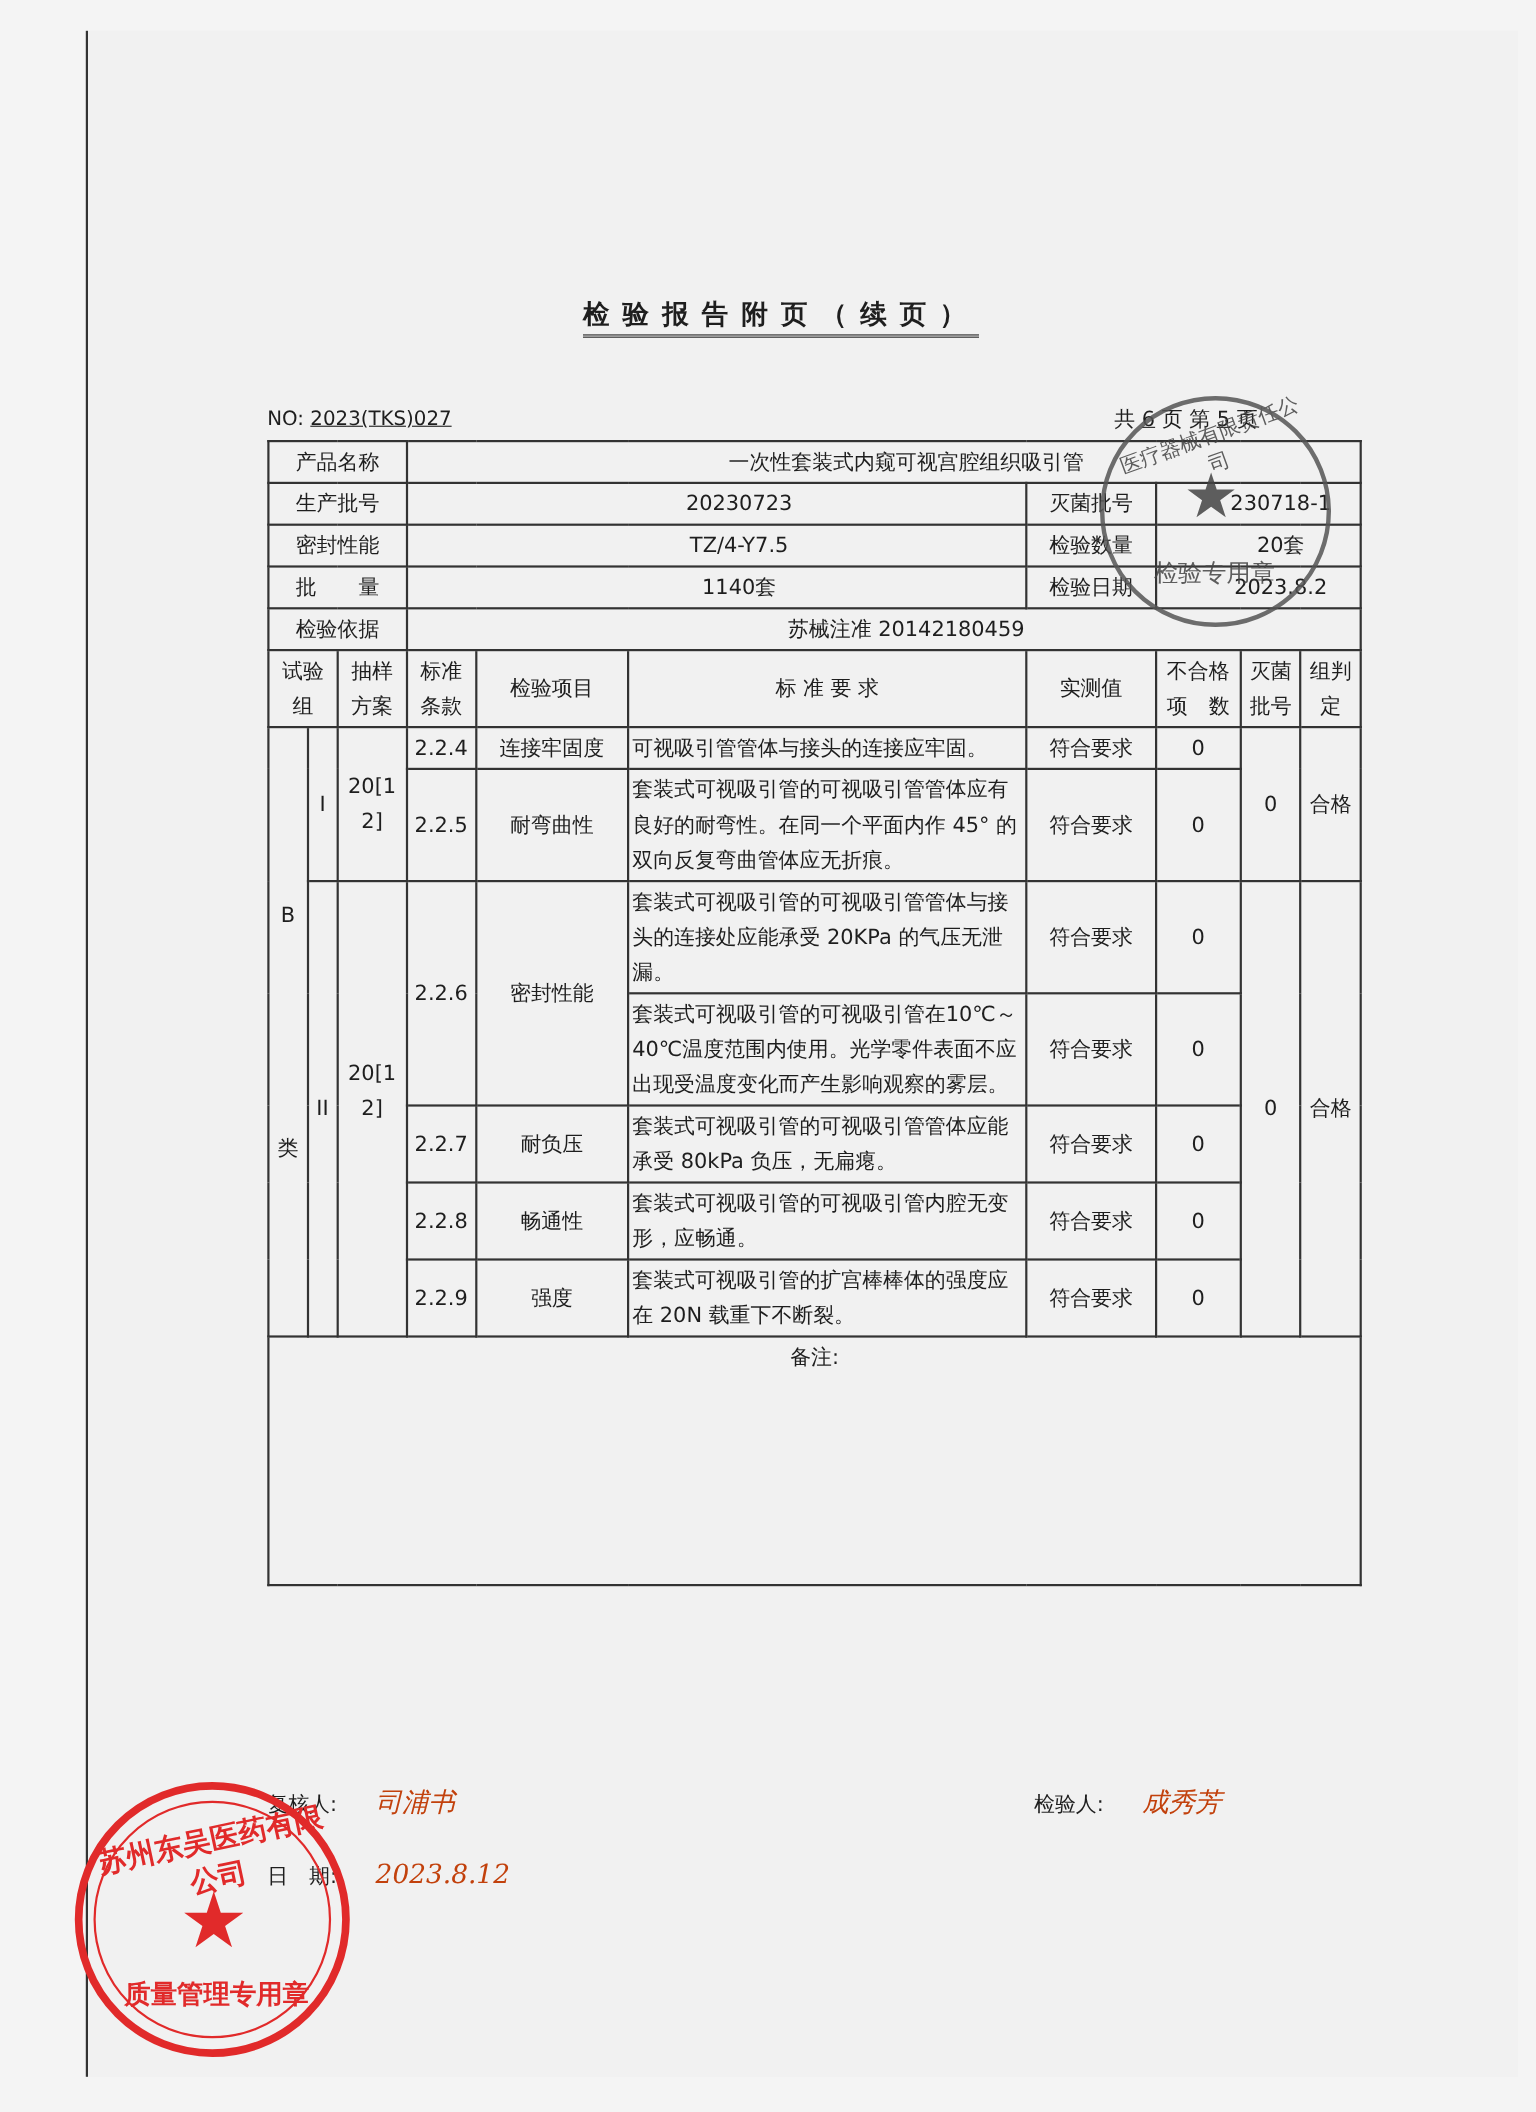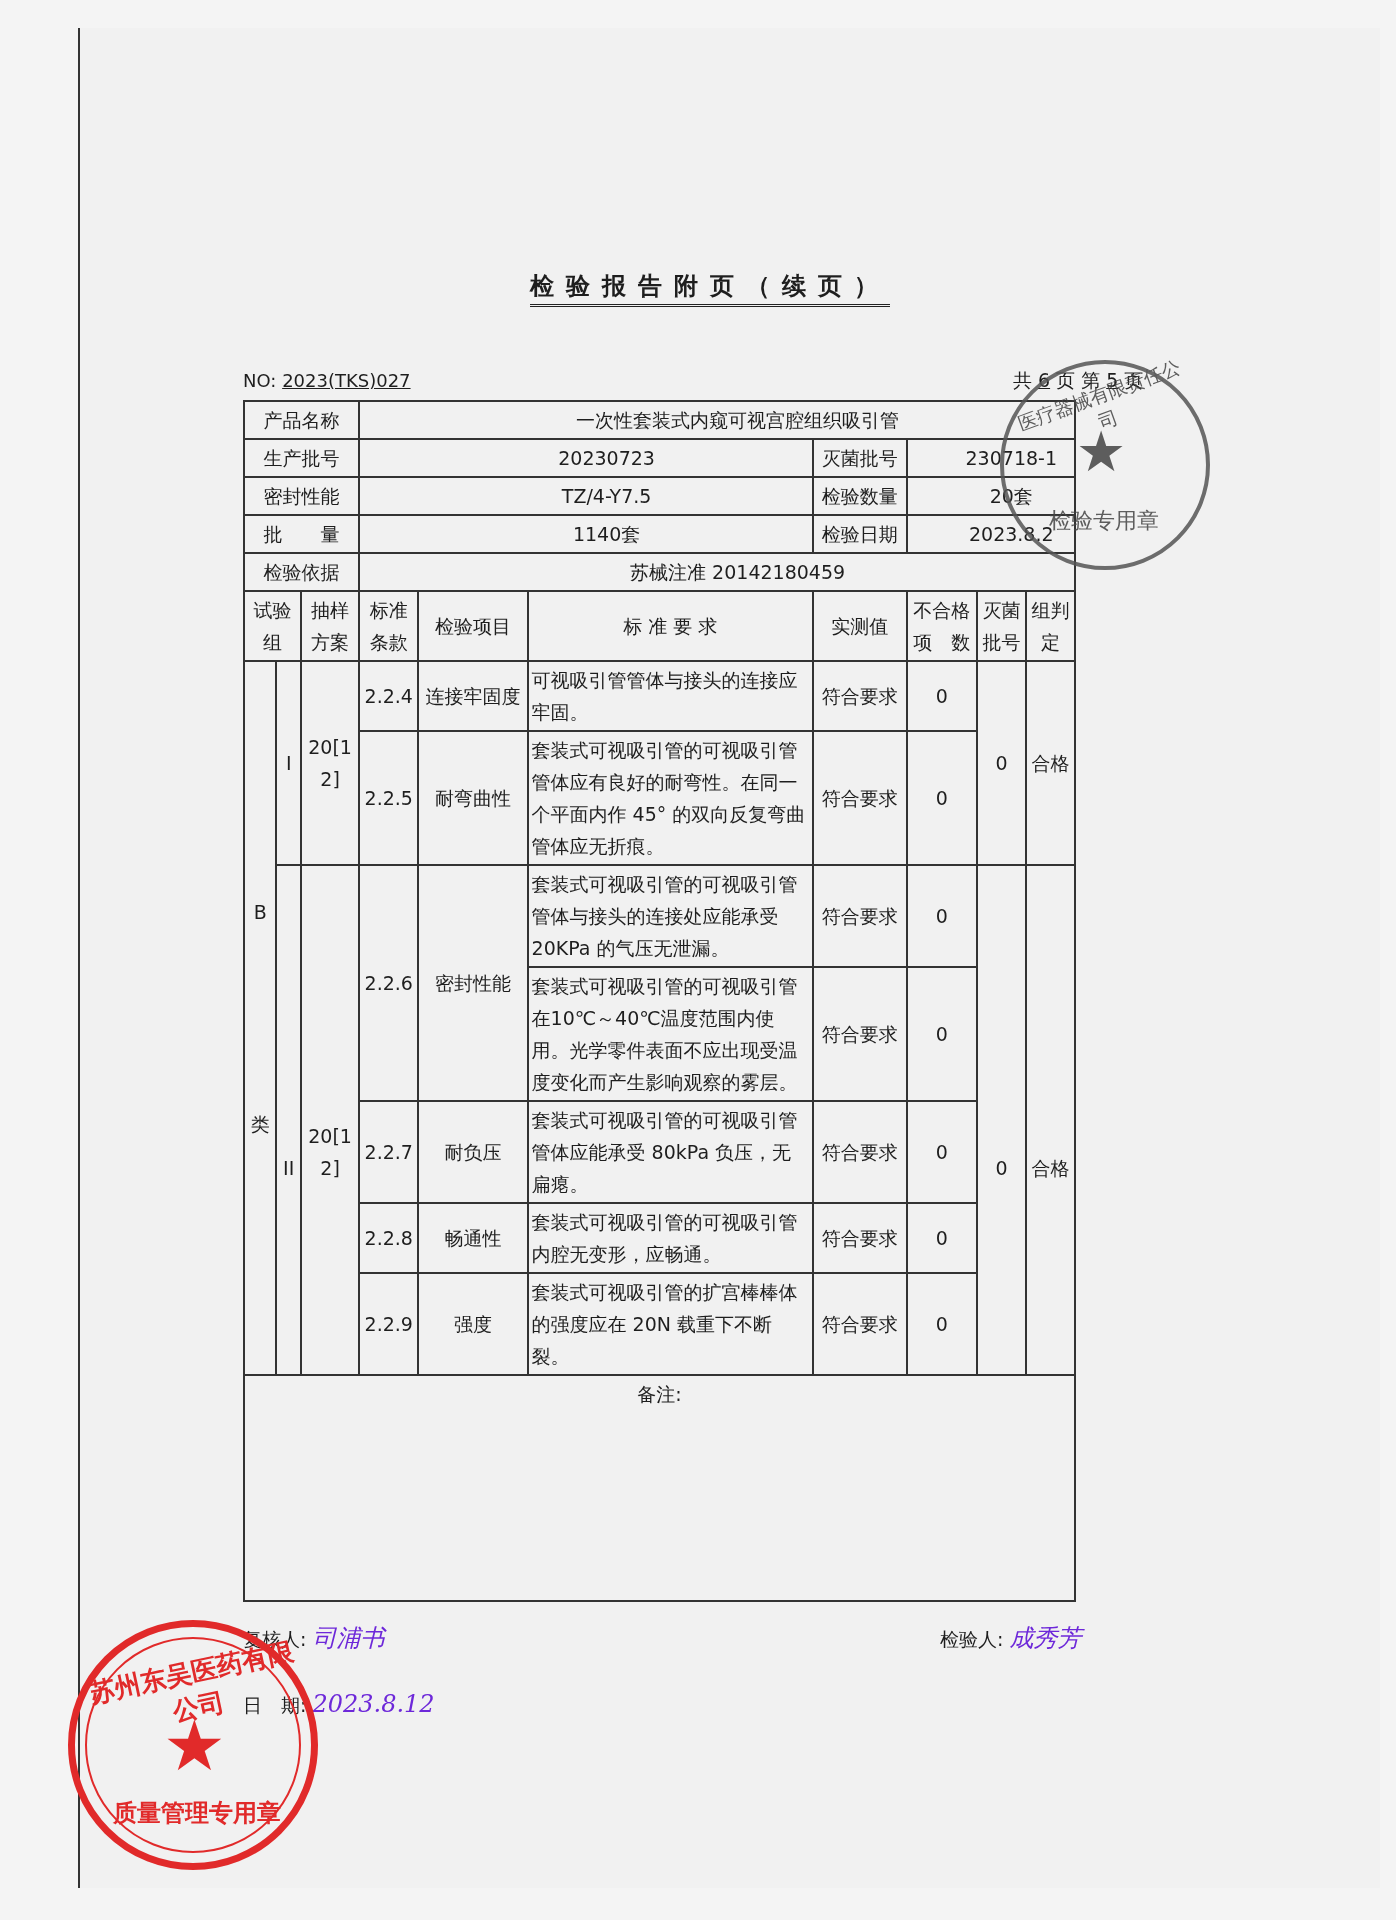--- a/index.html
+++ b/index.html
@@ -21,33 +21,33 @@
   }
   .no {
     position:absolute; left:243px; top:370px; font-size:18px;
   }
   .no .val { text-decoration:underline; }
   .pages {
     position:absolute; left:1013px; top:368px; font-size:19px;
   }
   .pages .u { text-decoration:underline; padding:0 6px; }
   table.main {
-    position:absolute; left:243px; top:400px; width:833px;
+    position:absolute; left:243px; top:400px; width:995px;
     border-collapse:collapse; font-size:19px;padding-left:21px;
   }
   table.main td {
     border:2px solid #333; text-align:center; vertical-align:middle;
     padding:2px 3px; line-height:32px;
   }
   td.left { text-align:left; padding-left:44px !important; }
   td.req { text-align:left !important; line-height:34px; font-size:19px; }
   td.hd { line-height:30px; }
   .remarks-cell { height:220px; vertical-align:top !important; text-align:center; }
   .sign-row { position:absolute; font-size:19px; }
-  .handwriting { font-family:"DejaVu Serif",serif; font-style:italic; font-size:24px; color:#6d28d9; }
+  .handwriting { font-family:"DejaVu Serif",serif; font-style:italic; font-size:24px; color:#c2410c;margin-left:29px; }
   .stamp-red {
     position:absolute; left:68px; top:1620px; width:250px; height:250px;
     border:7px solid #e12a2a; border-radius:50%; color:#e12a2a;
     box-sizing:border-box;
   }
   .stamp-red .inner {
     position:absolute; left:10px; top:10px; right:10px; bottom:10px;
     border:2px solid #e12a2a; border-radius:50%;
   }
   .stamp-red .star { position:absolute; left:88px; top:78px; font-size:70px; }

